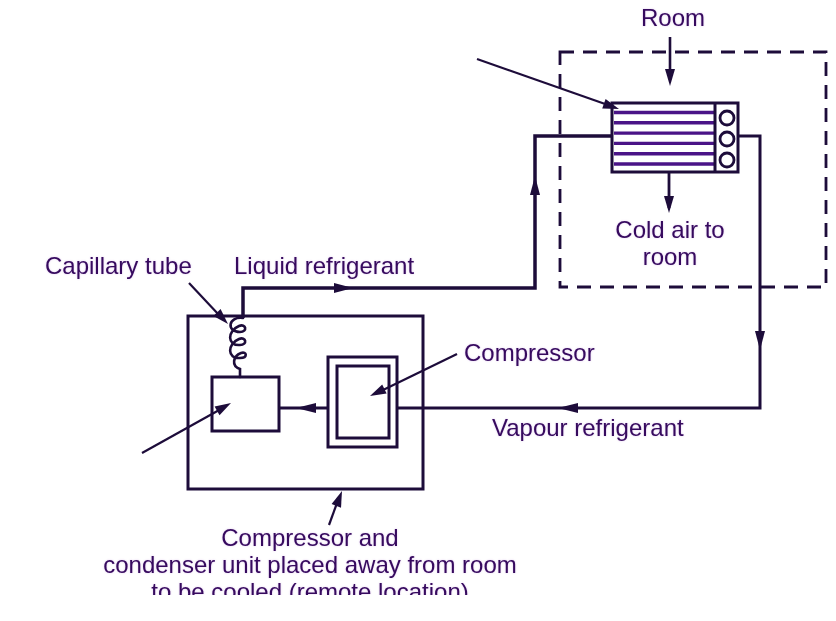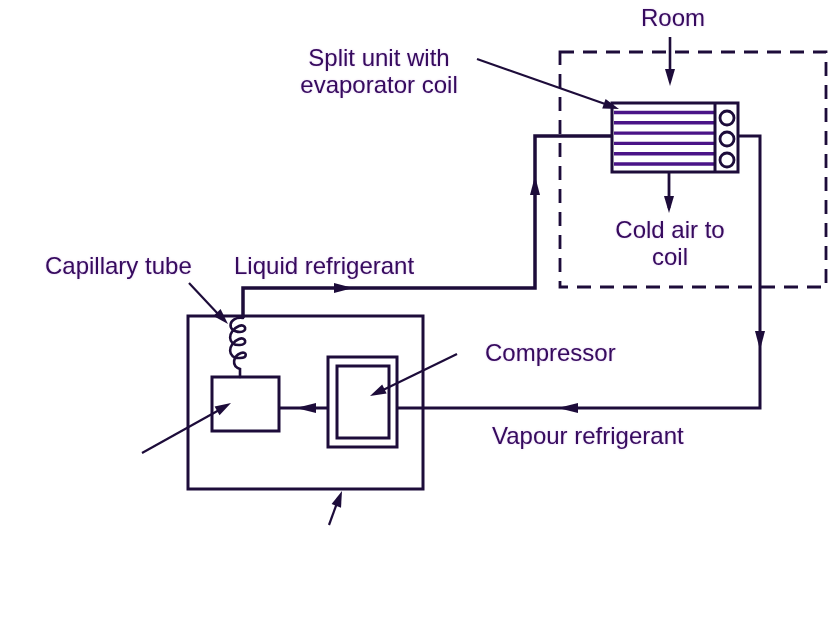--- a/index.html
+++ b/index.html
@@ -15,22 +15,22 @@
     position:absolute; font-size:24px; line-height:27px;
     color:var(--text,#360a5e); white-space:pre-line;
     text-shadow:0 0 2px rgba(146,62,200,.30);
   }
   .ctr{transform:translateX(-50%); text-align:center;}
   #lbl-room       {left:673px; top:4px;}
   #lbl-split      {left:379px; top:44px;}
   #lbl-capillary  {left:45px;  top:252px;}
   #lbl-liquid     {left:234px; top:252px;}
   #lbl-coldair    {left:670px; top:216px;}
-  #lbl-compressor {left:464px; top:339px;margin-left:21px;}
-  #lbl-vapour     {left:492px; top:414px;margin-top:8px;}
+  #lbl-compressor {left:464px; top:339px;}
+  #lbl-vapour     {left:492px; top:414px;}
   #lbl-condenser  {left:4px;   top:438px;}
   #lbl-caption    {left:310px; top:524px;}
   .pipe{stroke:var(--line,#1d0c3a); fill:none;}
   .head{fill:var(--line,#1d0c3a); stroke:none;}
 </style>
 </head>
 <body>
 
 <div id="stage">
 
@@ -94,21 +94,22 @@
     <polygon class="head" points="231,403 219.5,415.2 214.6,406.5"></polygon>
 
     <line class="pipe" stroke-width="2.2" x1="457" y1="354" x2="381" y2="391"></line>
     <polygon class="head" points="370,396 382.2,384.5 386.6,393.5"></polygon>
 
     <line class="pipe" stroke-width="2.2" x1="329" y1="525" x2="337" y2="503"></line>
     <polygon class="head" points="342,491 341,507.7 331.6,504.1"></polygon>
   </svg>
 
   <div class="lbl ctr" id="lbl-room">Room</div>
-  <div class="lbl ctr" id="lbl-split">Split unit with
-evaporator coil</div>
   <div class="lbl" id="lbl-liquid">Liquid refrigerant</div>
   <div class="lbl" id="lbl-capillary">Capillary tube</div>
   <div class="lbl ctr" id="lbl-coldair">Cold air to
-coil</div>
+room</div>
   <div class="lbl" id="lbl-compressor">Compressor</div>
   <div class="lbl" id="lbl-vapour">Vapour refrigerant</div>
+  <div class="lbl ctr" id="lbl-caption">Compressor and
+condenser unit placed away from room
+to be cooled (remote location)</div>
 </div>
 
 </body></html>

